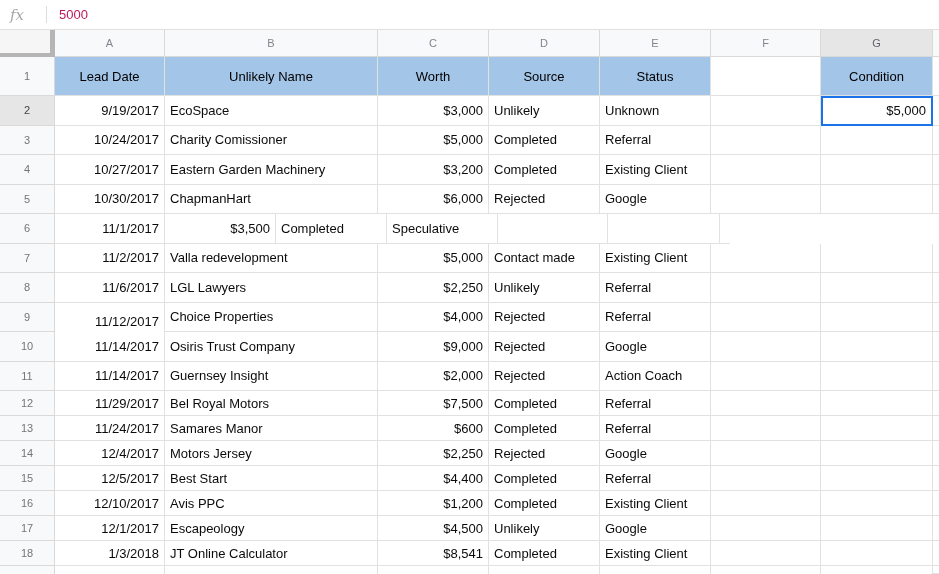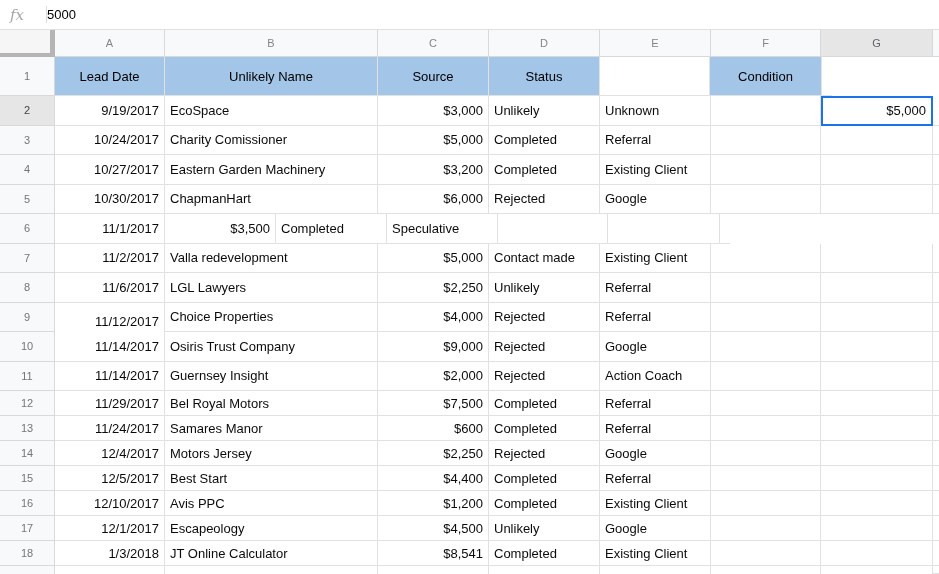--- a/index.html
+++ b/index.html
@@ -14,21 +14,21 @@
   
   .formula-bar {
     height:30px; display:flex; align-items:center;
     background:#fff; border-bottom:1px solid #e0e0e0;
   }
   .fx {
     font-family:"DejaVu Serif", serif; font-style:italic;
     color:#a6a6a6; font-size:15px; margin-left:10px; width:36px;
   }
   .fb-divider { width:1px; height:17px; background:#ddd; }
-  .fb-value { font-size:13px; color:#000000; }
+  .fb-value { font-size:13px; color:#be185d; margin-left:12px; }
 
   
   .col-headers { display:flex; height:27px; background:#fff; }
   .corner {
     background:#f6f6f6;
     border-right:5px solid #b5b5b5; border-bottom:4px solid #b5b5b5;
   }
   .col-h {
     background:var(--header-bg,#f8f9fa);
     border-right:1px solid #d9d9d9; border-bottom:1px solid #d9d9d9;
@@ -86,20 +86,21 @@
       <div class="col-h" style="width:110px">F</div>
       <div class="col-h hl" style="width:112px">G</div>
       <div class="col-h sliver" style="width:6px"></div>
     </div>
 
   <div id="sheet">
       <div class="row" style="height:39px">
         <div class="rh" style="width:55px;height:39px">1</div>
         <div class="cell blue bold" style="width:110px;height:39px">Lead Date</div>
         <div class="cell blue bold" style="width:213px;height:39px">Unlikely Name</div>
+        <div class="cell blue bold" style="width:111px;height:39px">Worth</div>
         <div class="cell blue bold" style="width:111px;height:39px">Source</div>
         <div class="cell blue bold" style="width:111px;height:39px">Status</div>
         <div class="cell" style="width:110px;height:39px"></div>
         <div class="cell blue bold" style="width:112px;height:39px">Condition</div>
         <div class="cell" style="width:6px;height:39px;border-right:none"></div>
       </div>
       <div class="row" style="height:29.5px">
         <div class="rh hl" style="width:55px;height:29.5px">2</div>
         <div class="cell al-r" style="width:110px;height:29.5px">9/19/2017</div>
         <div class="cell" style="width:213px;height:29.5px">EcoSpace</div>

